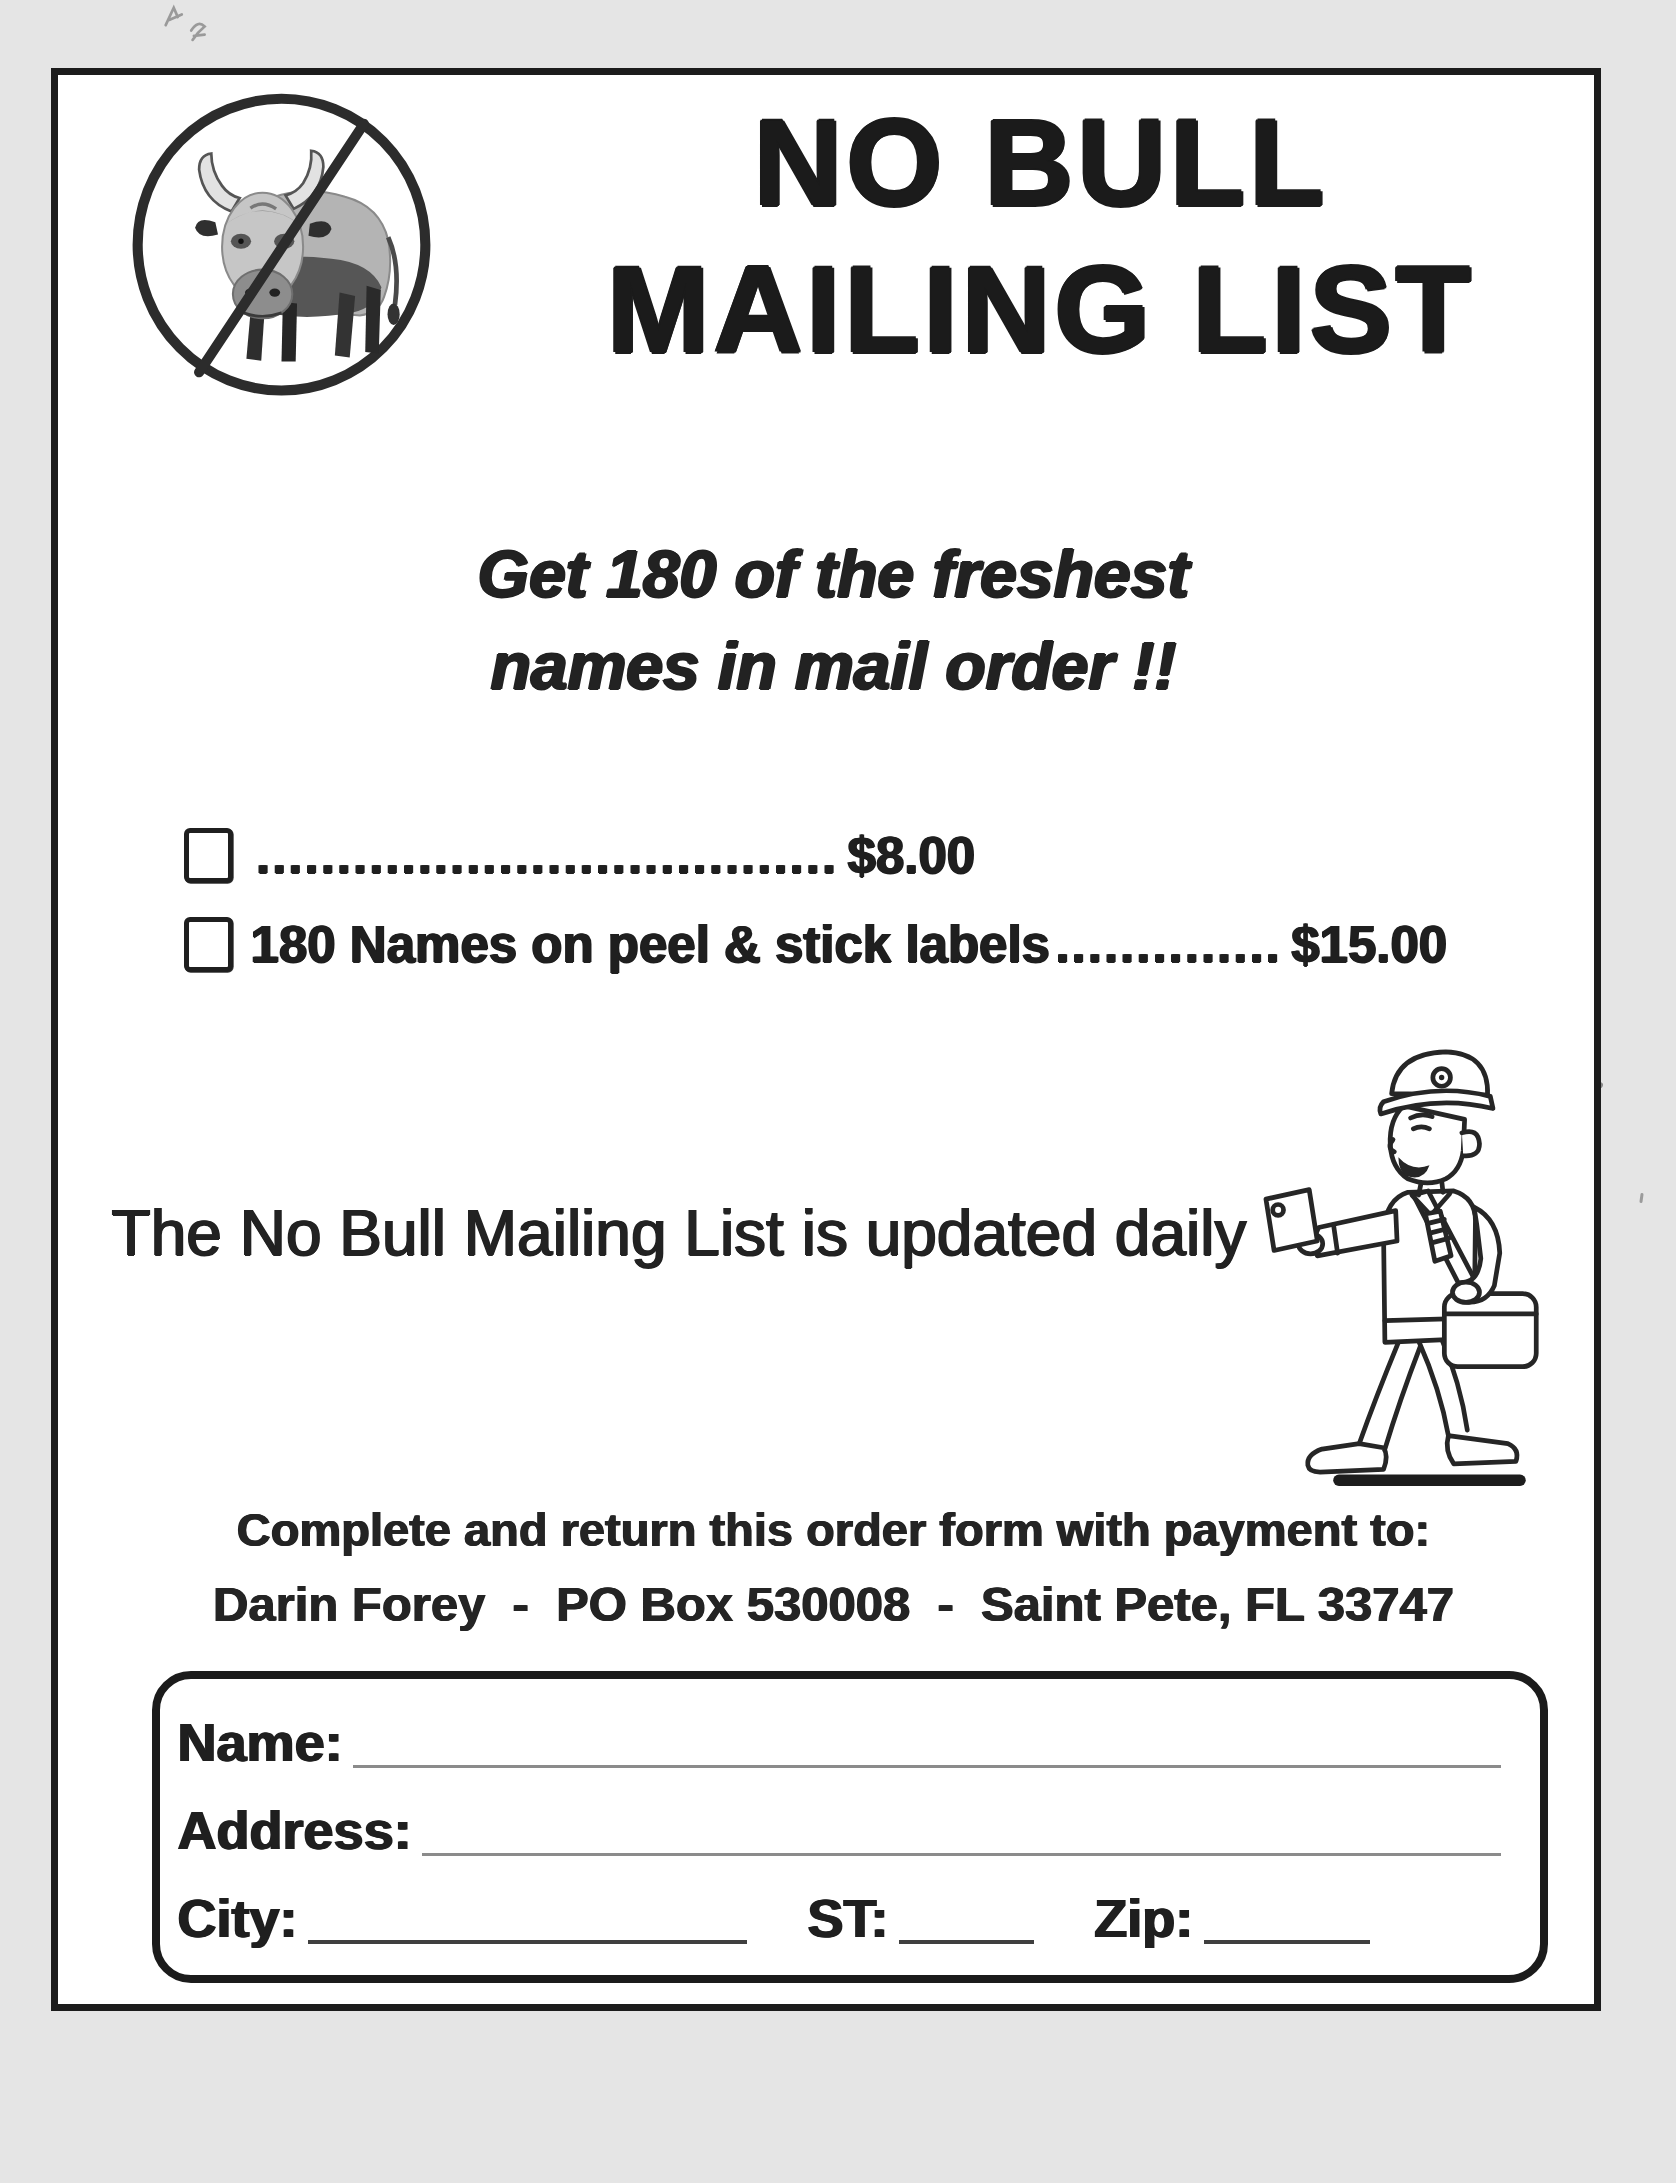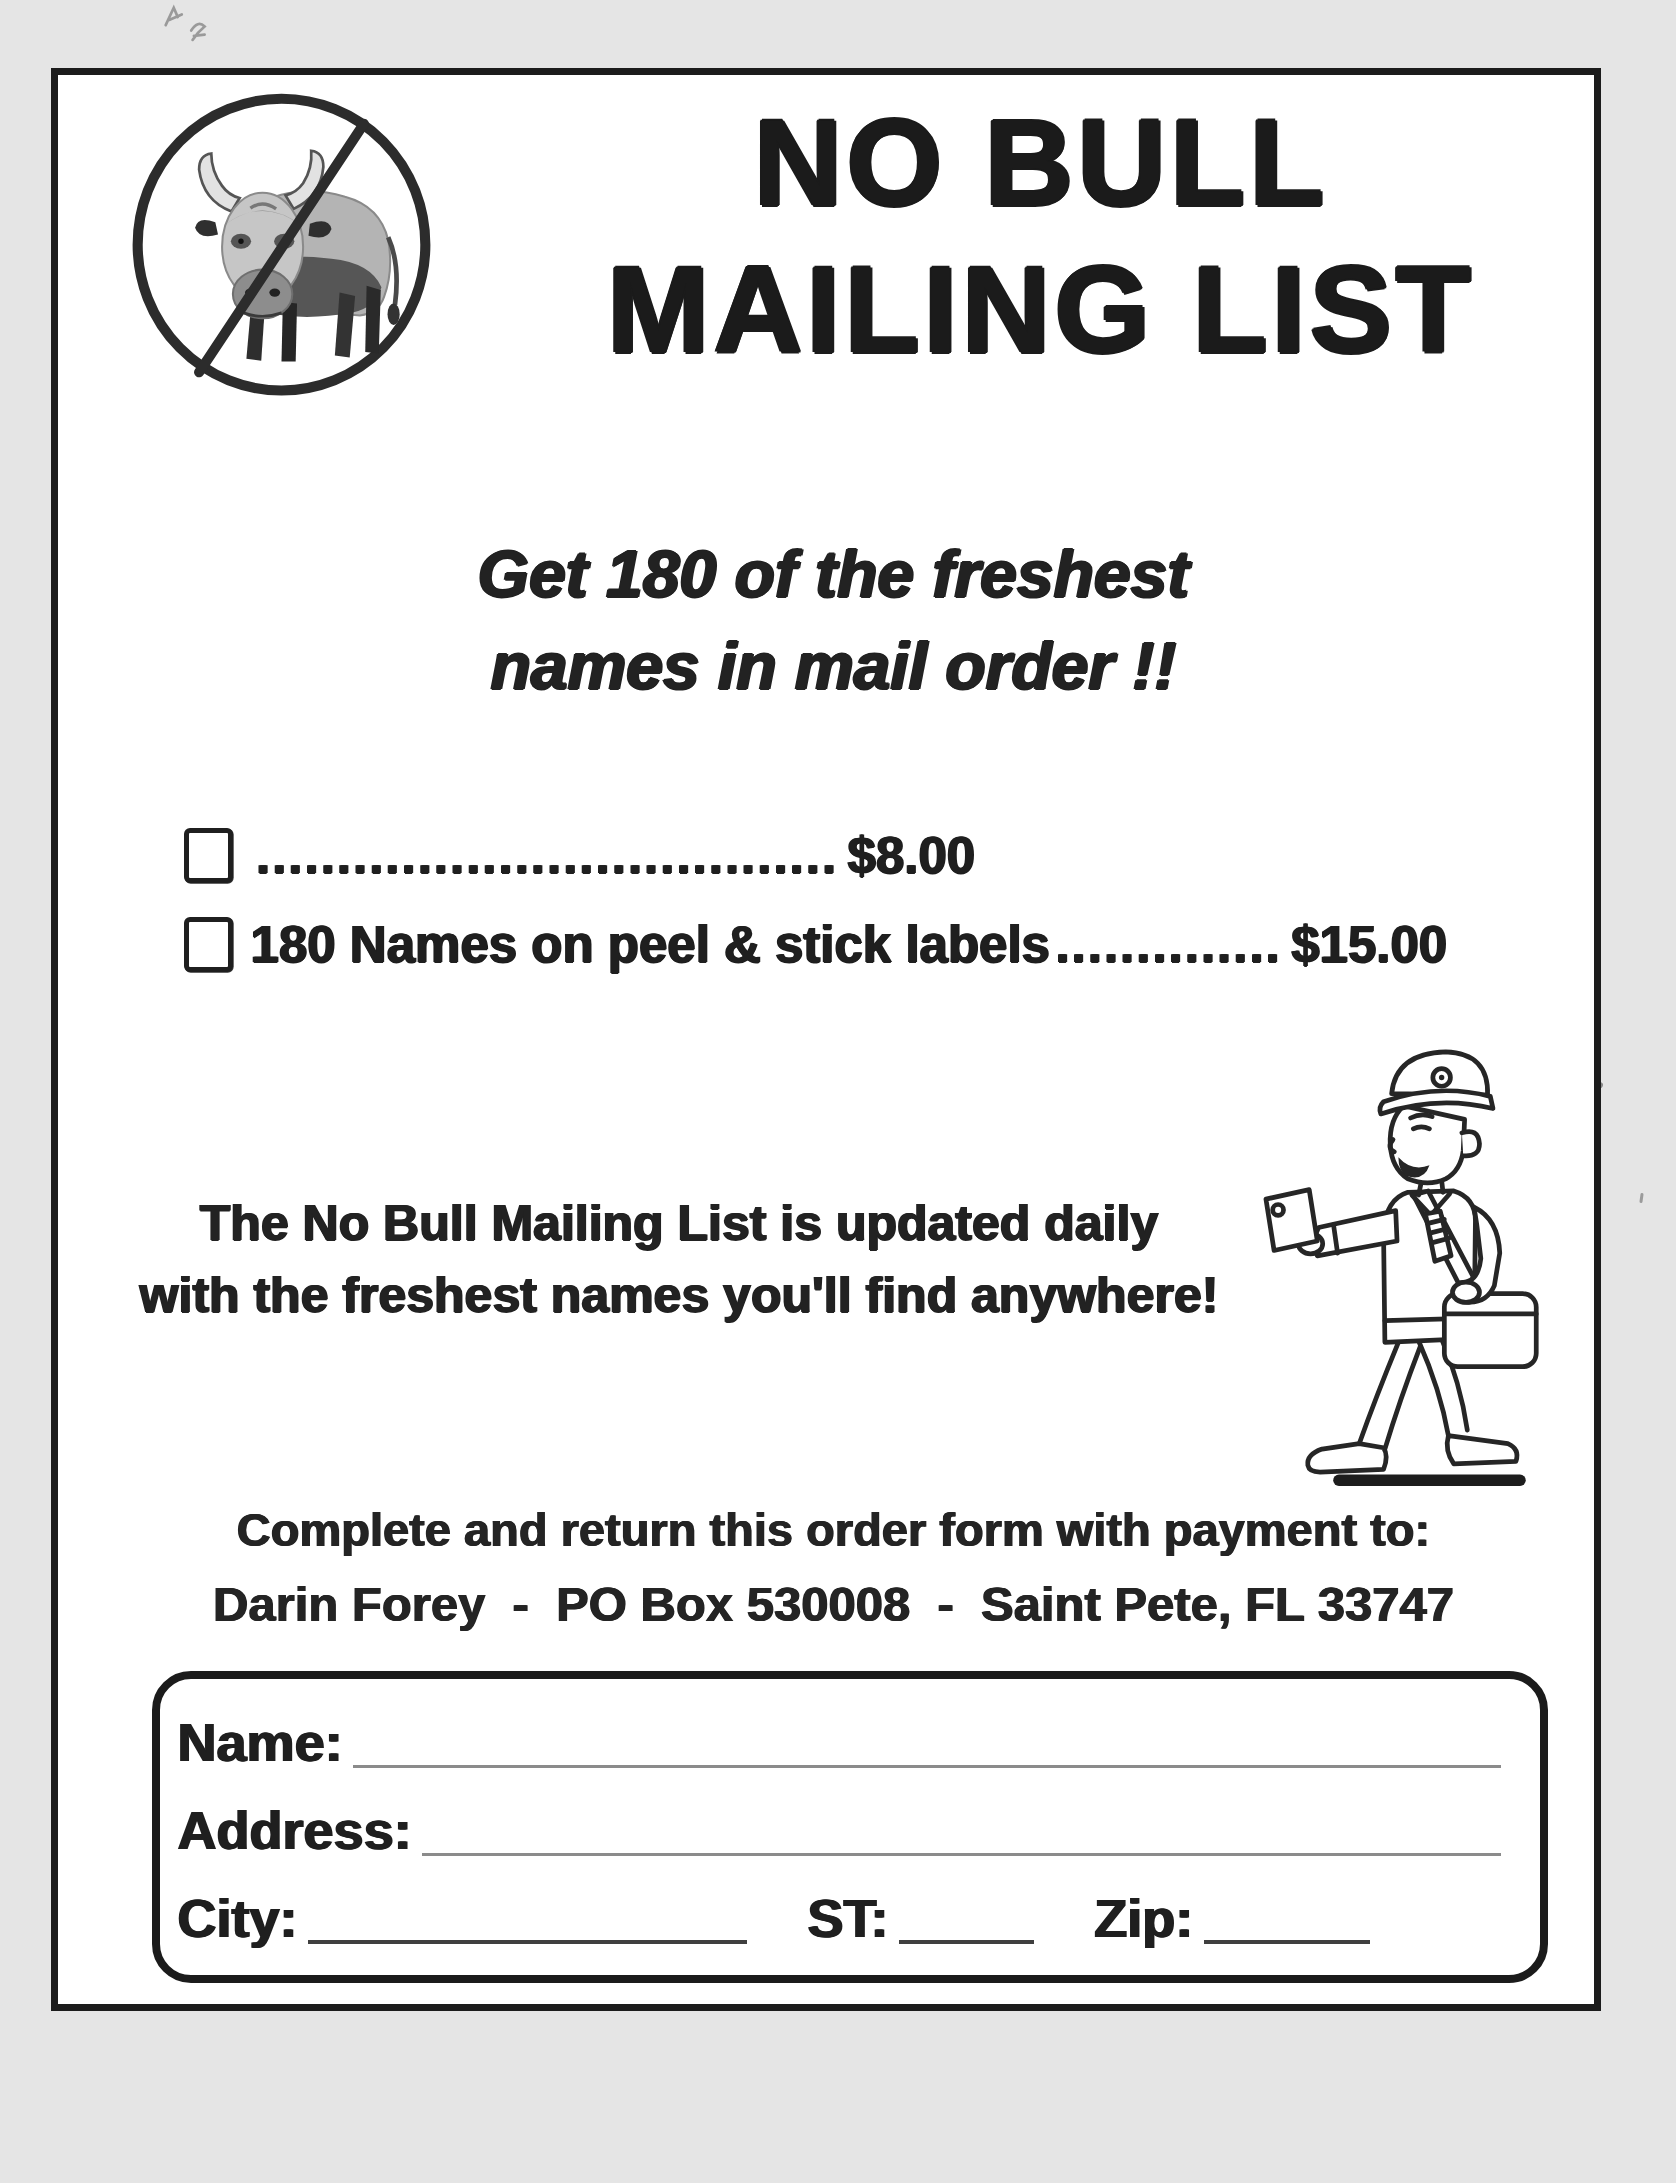--- a/index.html
+++ b/index.html
@@ -33,21 +33,21 @@
     text-shadow:1px 0 0 currentColor,-1px 0 0 currentColor,0 1px 0 currentColor;}
   .option-row + .option-row{margin-top:30px;}
   .cb{
     display:inline-block;width:39px;height:45px;border:5.4px solid #1f1f1f;border-radius:6px;
     background:#fff;margin-right:17.6px;flex:none;box-shadow:0.7px 0.7px 0 #333;
   }
   .leader{letter-spacing:2px;margin:0 9.5px 0 5.4px;}
   
   .pitch{
     position:absolute;left:47px;top:1187px;width:1264px;text-align:center;
-    font-weight:bold;font-size:50px;line-height:1.44;color:#222;
+    font-weight:normal;font-size:64px;line-height:1.44;color:#222;
     text-shadow:1px 0 0 currentColor,-1px 0 0 currentColor,0 1px 0 currentColor;
   }
   
   .mailman{position:absolute;left:1251px;top:1018px;width:311px;height:473px;}
   
   .instructions{
     position:absolute;left:51px;top:1493px;width:1565px;text-align:center;
     font-weight:bold;color:#242424;
     text-shadow:0.7px 0 0 currentColor,-0.7px 0 0 currentColor;
   }
@@ -143,21 +143,20 @@
     <div class="option-row">
       <span class="cb"></span>
       <span>180 Names on peel &amp; stick labels</span>
       <span class="leader">..............</span>
       <span>$15.00</span>
     </div>
   </div>
 
   <div class="pitch">
     <div>The No Bull Mailing List is updated daily</div>
-    <div>with the freshest names you'll find anywhere!</div>
   </div>
 
   <svg class="mailman" viewBox="0 0 460 700">
     <g stroke="#262626" stroke-width="7" fill="none" stroke-linecap="round" stroke-linejoin="round">
 
       <path d="M130 684 L398 684" stroke-width="17" stroke="#1d1d1d"></path>
 
       <path d="M280 470 Q310 540 320 610"></path>
       <path d="M248 478 Q280 550 292 618"></path>
       <path d="M292 618 L380 630 Q398 638 392 656 L300 660 Q286 640 292 618 Z" fill="#fff"></path>

